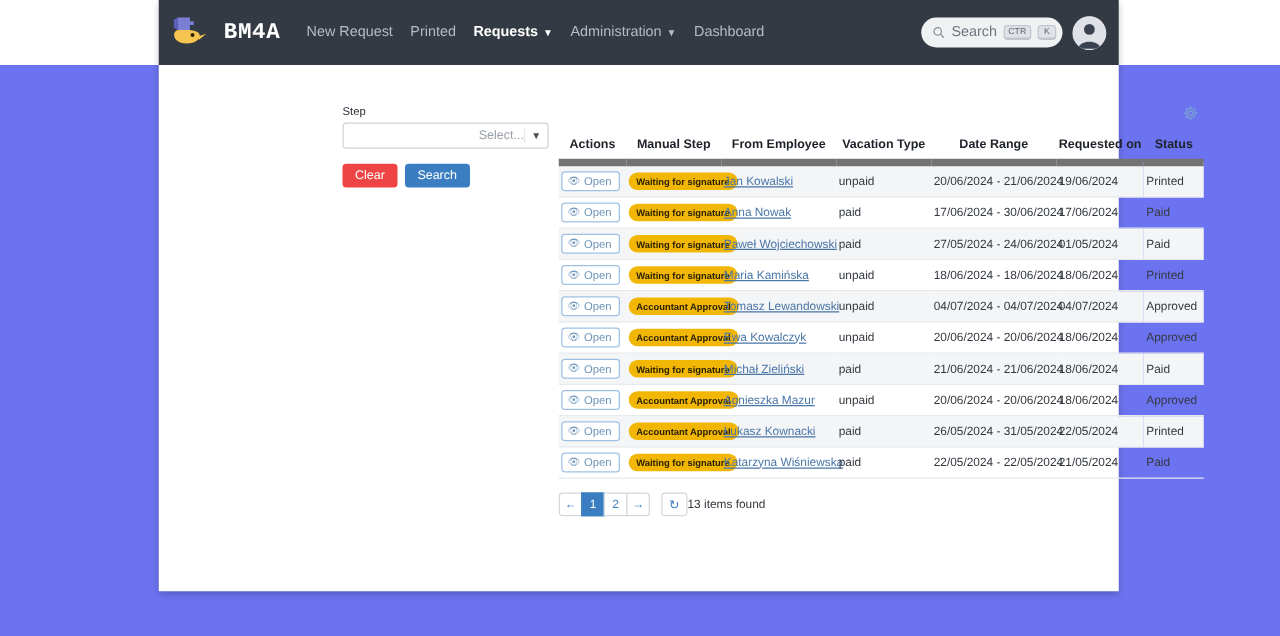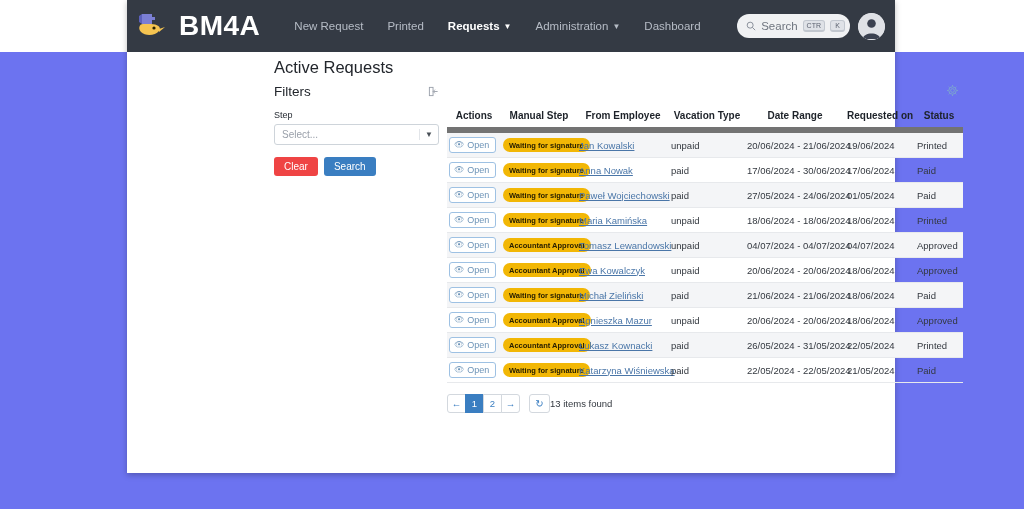--- a/index.html
+++ b/index.html
@@ -26,23 +26,23 @@
   }
   
   #navbar {
     position:absolute; left:0; top:0; width:768px; height:52px;
     background:#343a44;
     display:flex; align-items:center;
   }
   .brand { display:flex; align-items:center; margin-left:10px; }
   .brand-logo { width:36px; height:30px; position:relative; margin-right:6px; }
   .brand-name {
-    color:#ffffff; font-size:28px; font-weight:bold; letter-spacing:0.5px;
-  }
-  .nav-links { display:flex; align-items:center; margin-left:34px; gap:24px; }
+    color:#ffffff; font-size:18px; font-weight:bold; letter-spacing:0.5px;font-family:Liberation Mono, monospace;
+  }
+  .nav-links { display:flex; align-items:center; margin-left:21px; gap:14px; }
   .nav-link {
     color:#b6bcc6; font-size:11.5px; cursor:pointer; white-space:nowrap;
     display:flex; align-items:center; gap:4px;
   }
   .nav-link.active { color:#ffffff; font-weight:bold; }
   .caret { font-size:8px; line-height:1; position:relative; top:1px;}
   .nav-right {
     margin-left:auto; display:flex; align-items:center; gap:8px; margin-right:10px;
   }
   #search-box {
@@ -75,21 +75,21 @@
   }
   .filters-title { font-size:13.5px; color:#22262c; }
   #collapse-icon { color:#9aa0aa; cursor:pointer; display:flex; }
   .field-label {
     font-size:9px; font-weight:normal; color:#262b33; margin-bottom:4px;
   }
   #step-select {
     height:21px; border:1px solid #ced4da; border-radius:3px; background:#fff;
     display:flex; align-items:center; padding:0 5px 0 7px; cursor:pointer;
   }
-  #step-select-value { font-size:10px; color:#9aa0aa; flex:1; }
+  #step-select-value { font-size:10px; color:#9aa0aa; flex:1;text-align:right; }
   #step-select .div { width:1px; height:11px; background:#e2e5e9; margin-right:5px; }
   #step-select .chev { color:#495057; font-size:8px; }
   .filter-buttons { display:flex; gap:6px; margin-top:12px; }
   .btn { font-size:10px; border-radius:3px; padding:4px 10px; cursor:pointer; border:none; color:#fff;}
   .btn-clear { background:#ef4444; }
   .btn-search { background:#3a7ec1; }
   
   #table-area {
     position:absolute; left:320px; top:84px; width:520px;
   }
@@ -194,33 +194,22 @@
       <div id="avatar">
         <svg width="27" height="27" viewBox="0 0 27 27">
           <circle cx="13.5" cy="13.5" r="13.5" fill="#dfe1e6"></circle>
           <circle cx="13.5" cy="10.5" r="4.3" fill="#3b4150"></circle>
           <path d="M4.5 26 C5.5 18.5 21.5 18.5 22.5 26 Z" fill="#3b4150"></path>
         </svg>
       </div>
     </div>
   </div>
 
-  <div id="page-title">Active Requests</div>
 
   <div id="filters-panel">
-    <div class="filters-head">
-      <div class="filters-title">Filters</div>
-      <div id="collapse-icon">
-        <svg width="11" height="11" viewBox="0 0 12 12">
-          <rect x="1.5" y="1.5" width="4" height="9" fill="none" stroke="#9aa0aa" stroke-width="1"></rect>
-          <line x1="10.5" y1="6" x2="6" y2="6" stroke="#9aa0aa" stroke-width="1"></line>
-          <path d="M7.6 4 L5.6 6 L7.6 8" fill="none" stroke="#9aa0aa" stroke-width="1"></path>
-        </svg>
-      </div>
-    </div>
     <div class="field-label">Step</div>
     <div id="step-select">
       <span id="step-select-value">Select...</span>
       <span class="div"></span>
       <span class="chev">▼</span>
     </div>
     <div class="filter-buttons">
       <button class="btn btn-clear">Clear</button>
       <button class="btn btn-search">Search</button>
     </div>

